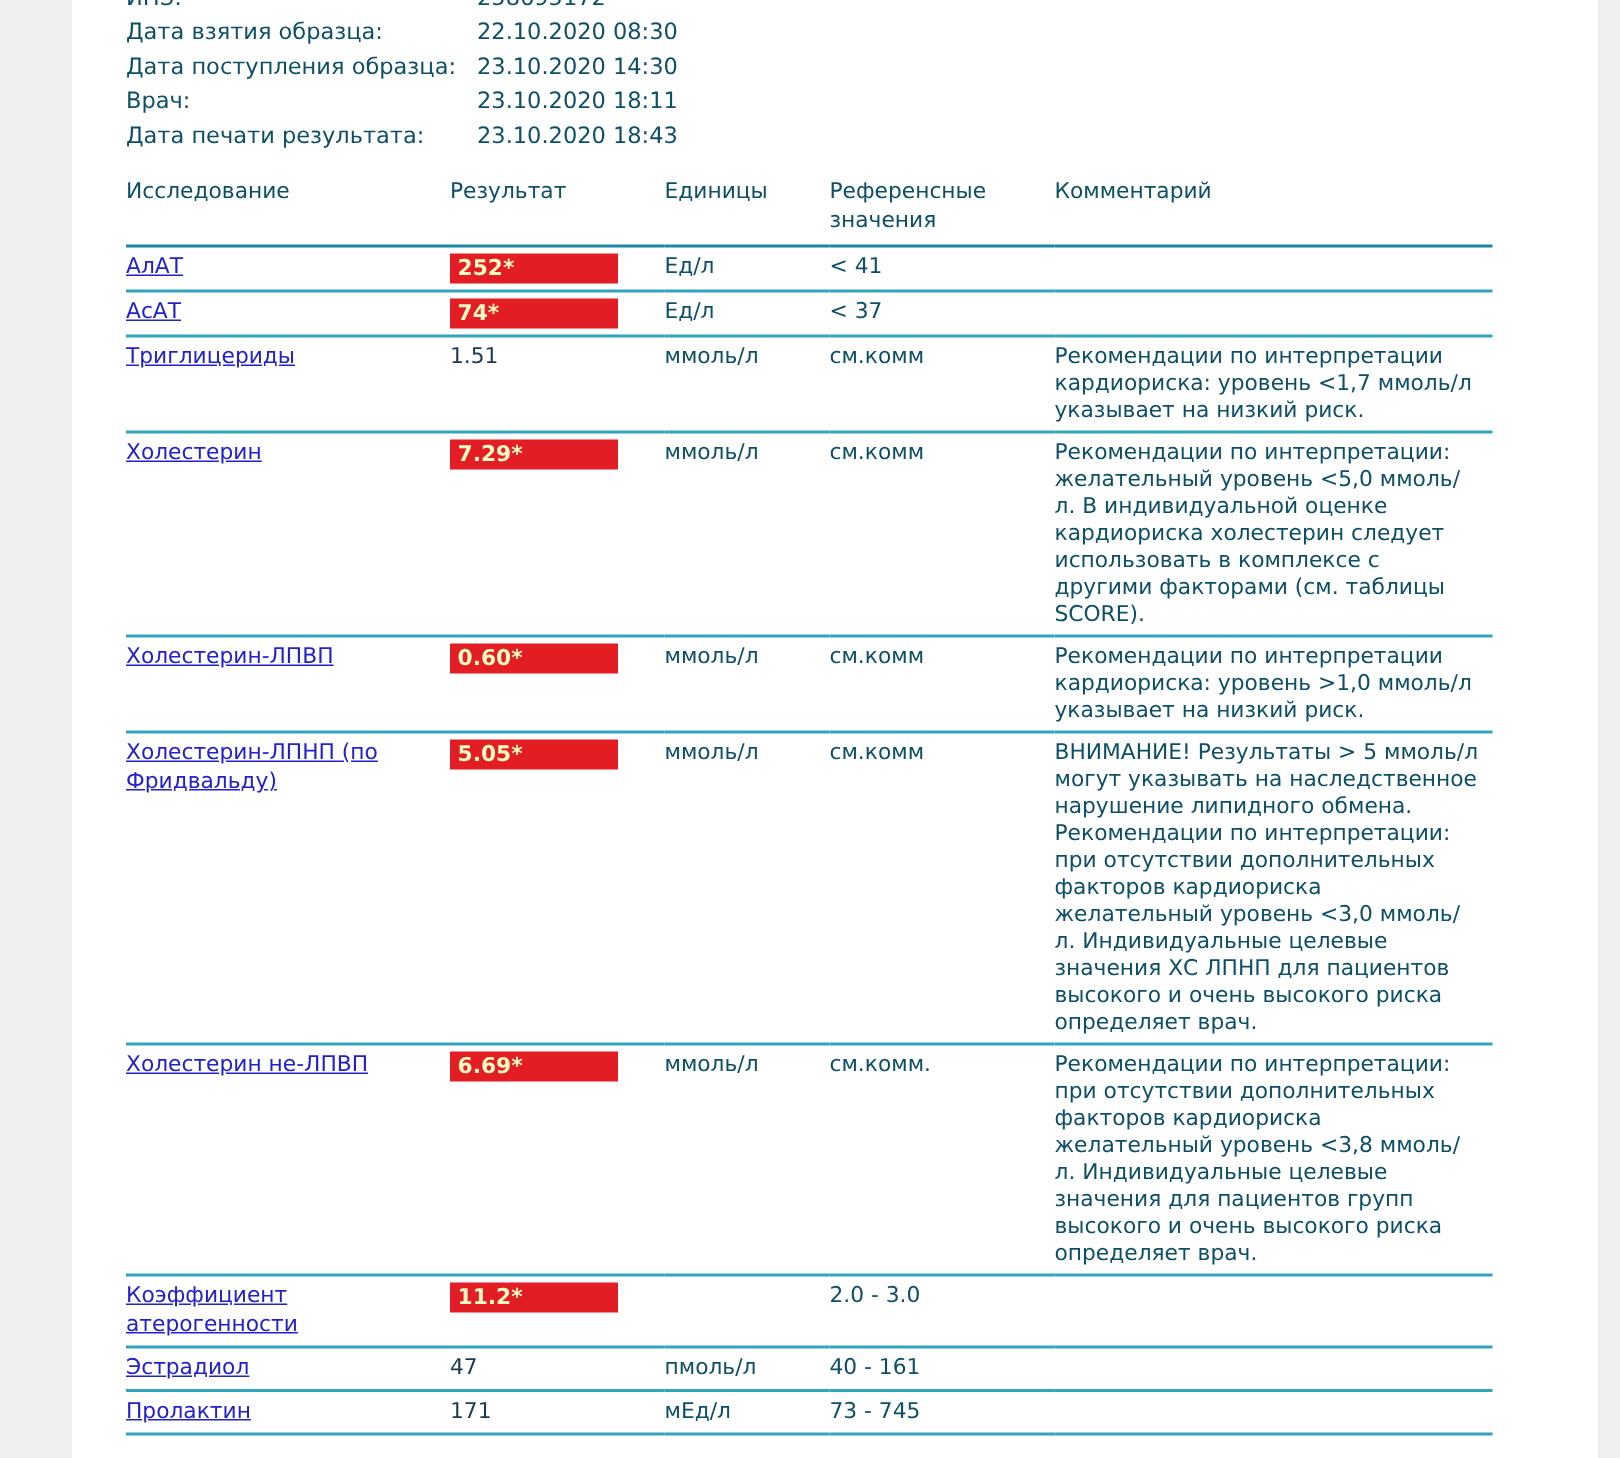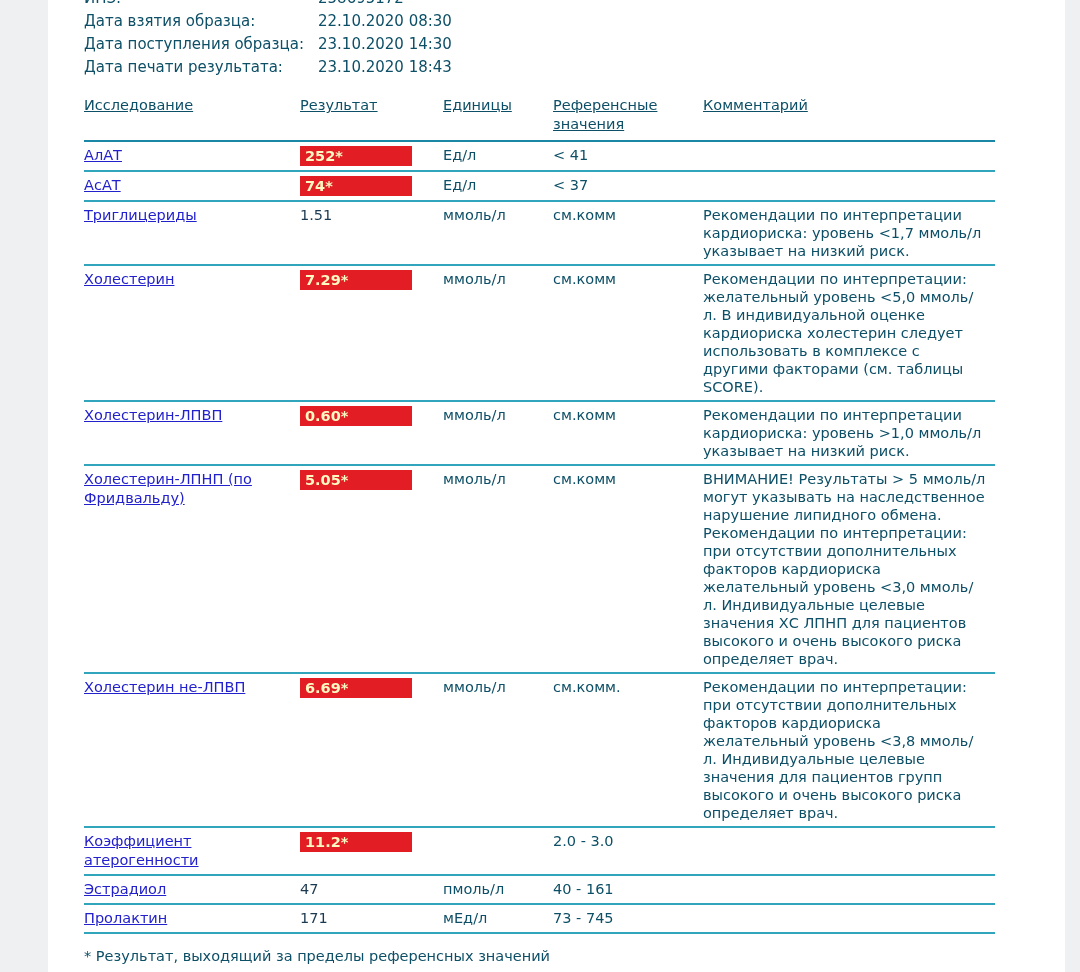--- a/index.html
+++ b/index.html
@@ -33,21 +33,21 @@
     margin-top: 15px;
   }
   table.results th {
     font-size: 14.5px;
     font-weight: normal;
     text-align: left;
     vertical-align: top;
     line-height: 19px;
     padding: 2px 8px 6px 0;
   }
-  thead tr { border-bottom: 2px solid #1a87a5; text-decoration: underline; }
+  thead tr { border-bottom: 2px solid #1a87a5; }
   tbody tr { border-bottom: 2px solid #30a5bb; }
   table.results td {
     vertical-align: top;
     padding: 4px 8px 4px 0;
     font-size: 14.5px;
     line-height: 18px;
   }
   .test-name {
     color: #2321cc;
     display: inline-block;
@@ -80,20 +80,24 @@
         <div class="info-label">ИНЗ:</div>
         <div class="info-value">258695172</div>
       </div>
       <div class="info-row">
         <div class="info-label">Дата взятия образца:</div>
         <div class="info-value">22.10.2020 08:30</div>
       </div>
       <div class="info-row">
         <div class="info-label">Дата поступления образца:</div>
         <div class="info-value">23.10.2020 14:30</div>
+      </div>
+      <div class="info-row">
+        <div class="info-label">Врач:</div>
+        <div class="info-value">23.10.2020 18:11</div>
       </div>
       <div class="info-row">
         <div class="info-label">Дата печати результата:</div>
         <div class="info-value">23.10.2020 18:43</div>
       </div>
     </div>
 
   <table class="results">
     <colgroup>
       <col style="width:216px">

